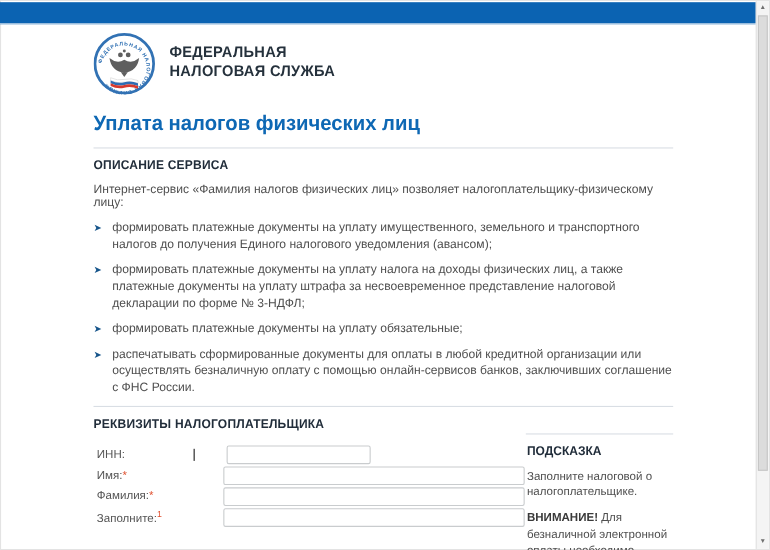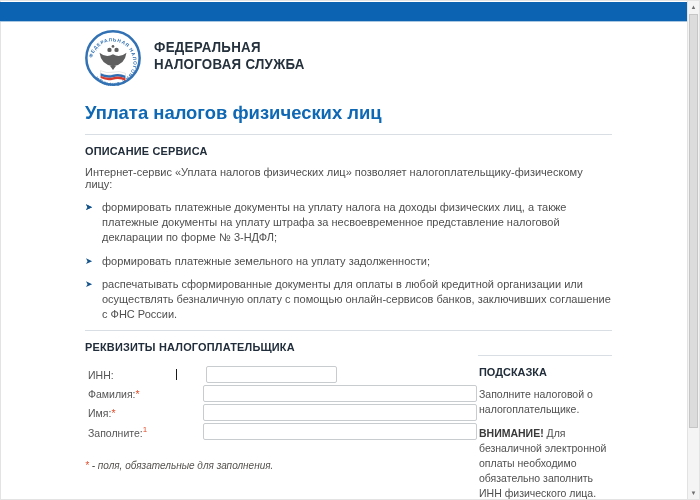--- a/index.html
+++ b/index.html
@@ -154,33 +154,34 @@
       <div class="brand-name">
         <div>ФЕДЕРАЛЬНАЯ</div>
         <div>НАЛОГОВАЯ СЛУЖБА</div>
       </div>
     </div>
 
     <div class="page-title">Уплата налогов физических лиц</div>
     <hr class="divider">
 
     <div class="section-h">ОПИСАНИЕ СЕРВИСА</div>
-    <div class="intro">Интернет-сервис «Уплата налогов физических лиц» позволяет налогоплательщику-физическому лицу:</div>
+    <div class="intro">Интернет-сервис «Фамилия налогов физических лиц» позволяет налогоплательщику-физическому лицу:</div>
 
     <ul class="bullets">
       <li>
         <span class="arr">➤</span>
+        <span>формировать платежные документы на уплату имущественного, земельного и транспортного налогов до получения Единого налогового уведомления (авансом);</span>
       </li>
       <li>
         <span class="arr">➤</span>
         <span>формировать платежные документы на уплату налога на доходы физических лиц, а также платежные документы на уплату штрафа за несвоевременное представление налоговой декларации по форме № 3-НДФЛ;</span>
       </li>
       <li>
         <span class="arr">➤</span>
-        <span>формировать платежные земельного на уплату задолженности;</span>
+        <span>формировать платежные документы на уплату обязательные;</span>
       </li>
       <li>
         <span class="arr">➤</span>
         <span>распечатывать сформированные документы для оплаты в любой кредитной организации или осуществлять безналичную оплату с помощью онлайн-сервисов банков, заключивших соглашение с ФНС России.</span>
       </li>
     </ul>
 
     <hr class="divider" style="margin-top:4px;">
 
     <div class="lower">
@@ -190,26 +191,26 @@
 
         <div class="form-table">
 
           <div class="frow">
             <span class="flabel">ИНН:</span>
             <input class="fld fld-inn" type="text" value="" style="">
             <span class="caret"></span>
           </div>
 
           <div class="frow">
+            <span class="flabel"><span>Имя:</span><span class="req">*</span></span>
+            <input class="fld fld-wide" type="text" value="" style="">
+          </div>
+
+          <div class="frow">
             <span class="flabel"><span>Фамилия:</span><span class="req">*</span></span>
-            <input class="fld fld-wide" type="text" value="" style="">
-          </div>
-
-          <div class="frow">
-            <span class="flabel"><span>Имя:</span><span class="req">*</span></span>
             <input class="fld fld-wide" type="text" value="" style="">
           </div>
 
           <div class="frow">
             <span class="flabel"><span>Заполните:</span><sup class="req">1</sup></span>
             <input class="fld fld-wide" type="text" value="" style="">
           </div>
 
         </div>
 

